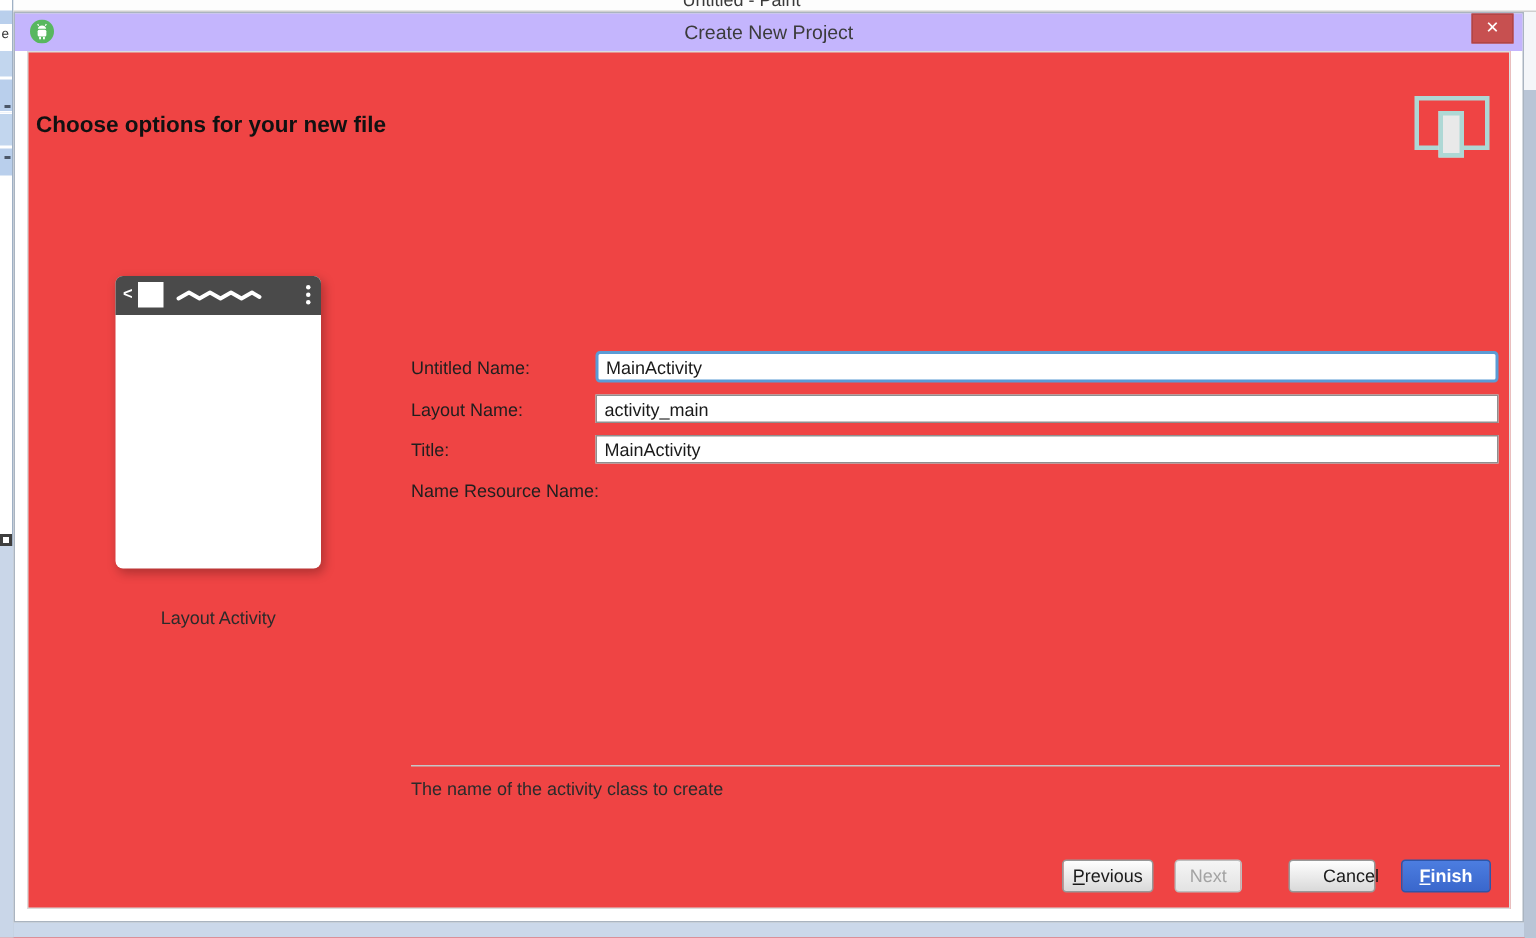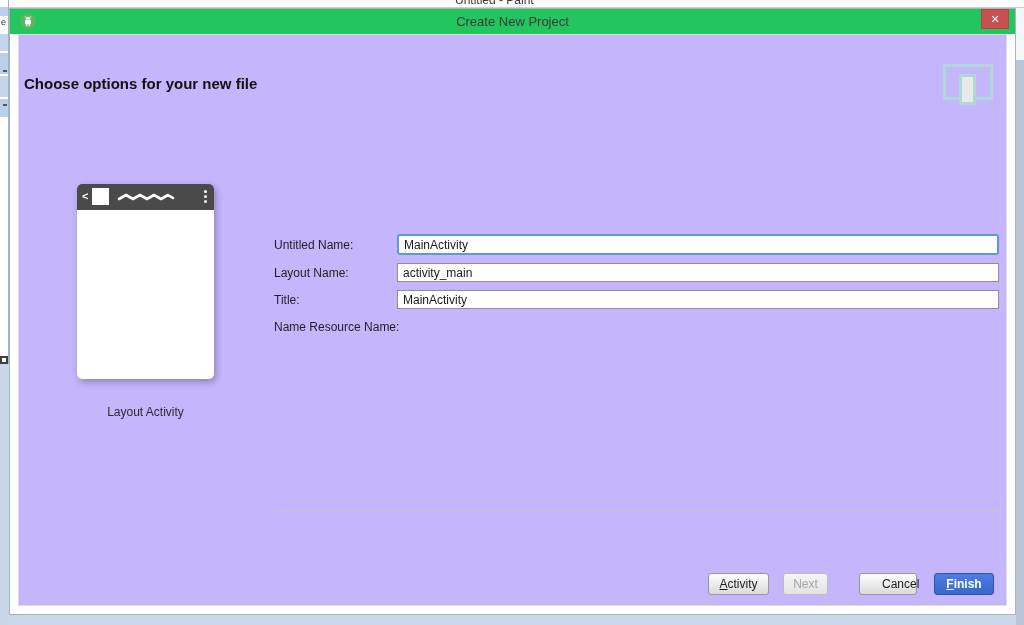--- a/index.html
+++ b/index.html
@@ -18,26 +18,26 @@
   #sliver-square { position:absolute; left:0; top:356px; width:8px; height:8px; background:#fff; border:2px solid #3f3f3f; }
   #sliver-bottom { position:absolute; left:0; top:364px; width:9px; height:261px; background:#c9d6e8; }
   #top-sliver { position:absolute; left:9px; top:0; width:1015px; height:8px; background:#fdfdfd; overflow:hidden; border-bottom:1px solid #cfcfcf; }
   #paint-title { position:absolute; left:446px; top:-7px; font-size:12px; color:#3a3a3a; white-space:nowrap; }
   #right-sliver { position:absolute; left:1016px; top:8px; width:8px; height:617px; }
   #right-sliver .rs-top { height:52px; background:#f4f6f9; }
   #right-sliver .rs-bottom { height:565px; background:#b9c5d6; }
 
   
   #dialog { position:absolute; left:9px; top:8px; width:1007px; height:607px; background:#fff; border:1px solid #aab4c0; }
-  #title-bar { position:absolute; left:0; top:0; width:100%; height:25px; background:#22c55e; }
+  #title-bar { position:absolute; left:0; top:0; width:100%; height:25px; background:#c4b5fd; }
   #window-title { position:absolute; left:0; right:0; top:0; height:25px; line-height:25px; text-align:center; font-size:13px; color:#3b3b3b; }
   #app-icon { position:absolute; left:10px; top:4px; width:16px; height:16px; }
   #close-button { position:absolute; right:6px; top:0; width:28px; height:20px; background:#c75050; border:1px solid #b04646; color:#fff; font-size:11px; line-height:18px; text-align:center; cursor:pointer; }
 
-  #content { position:absolute; left:8px; right:8px; top:25px; bottom:8px; background:#c4b5fd; border:1px solid #dcdcdc; }
+  #content { position:absolute; left:8px; right:8px; top:25px; bottom:8px; background:#ef4444; border:1px solid #dcdcdc; }
 
   #heading { position:absolute; left:5px; top:40px; font-size:15px; font-weight:bold; color:#111; }
 
   
   #template-icon { position:absolute; left:924px; top:29px; width:50px; height:42px; }
   #template-icon .monitor { position:absolute; left:0; top:0; width:50px; height:36px; border:3px solid #aed8d5; }
   #template-icon .phone { position:absolute; left:16px; top:10px; width:17px; height:31px; border:3px solid #aed8d5; background:#e9e9e9; }
 
   #description { position:absolute; left:255px; top:126px; font-size:12px; color:#2b2b2b; }
 
@@ -144,23 +144,24 @@
 
     <label class="field-label" style="top:231px;">Layout Name:</label>
     <input class="field-input" style="top: 228px;" value="activity_main">
 
     <label class="field-label" style="top:258px;">Title:</label>
     <input class="field-input" style="top: 255px;" value="MainActivity">
 
     <label class="field-label" style="top:285px;">Name Resource Name:</label>
 
     <div id="separator"></div>
+    <div id="help-text">The name of the activity class to create</div>
 
     <button id="btn-previous" class="btn mnemonic">
-      <span>Activity</span>
+      <span>Previous</span>
     </button>
     <button id="btn-next" class="btn disabled" disabled="">
       <span>Next</span>
     </button>
     <button id="btn-cancel" class="btn">
       <span>Cancel</span>
     </button>
     <button id="btn-finish" class="btn primary mnemonic">
       <span>Finish</span>
     </button>

